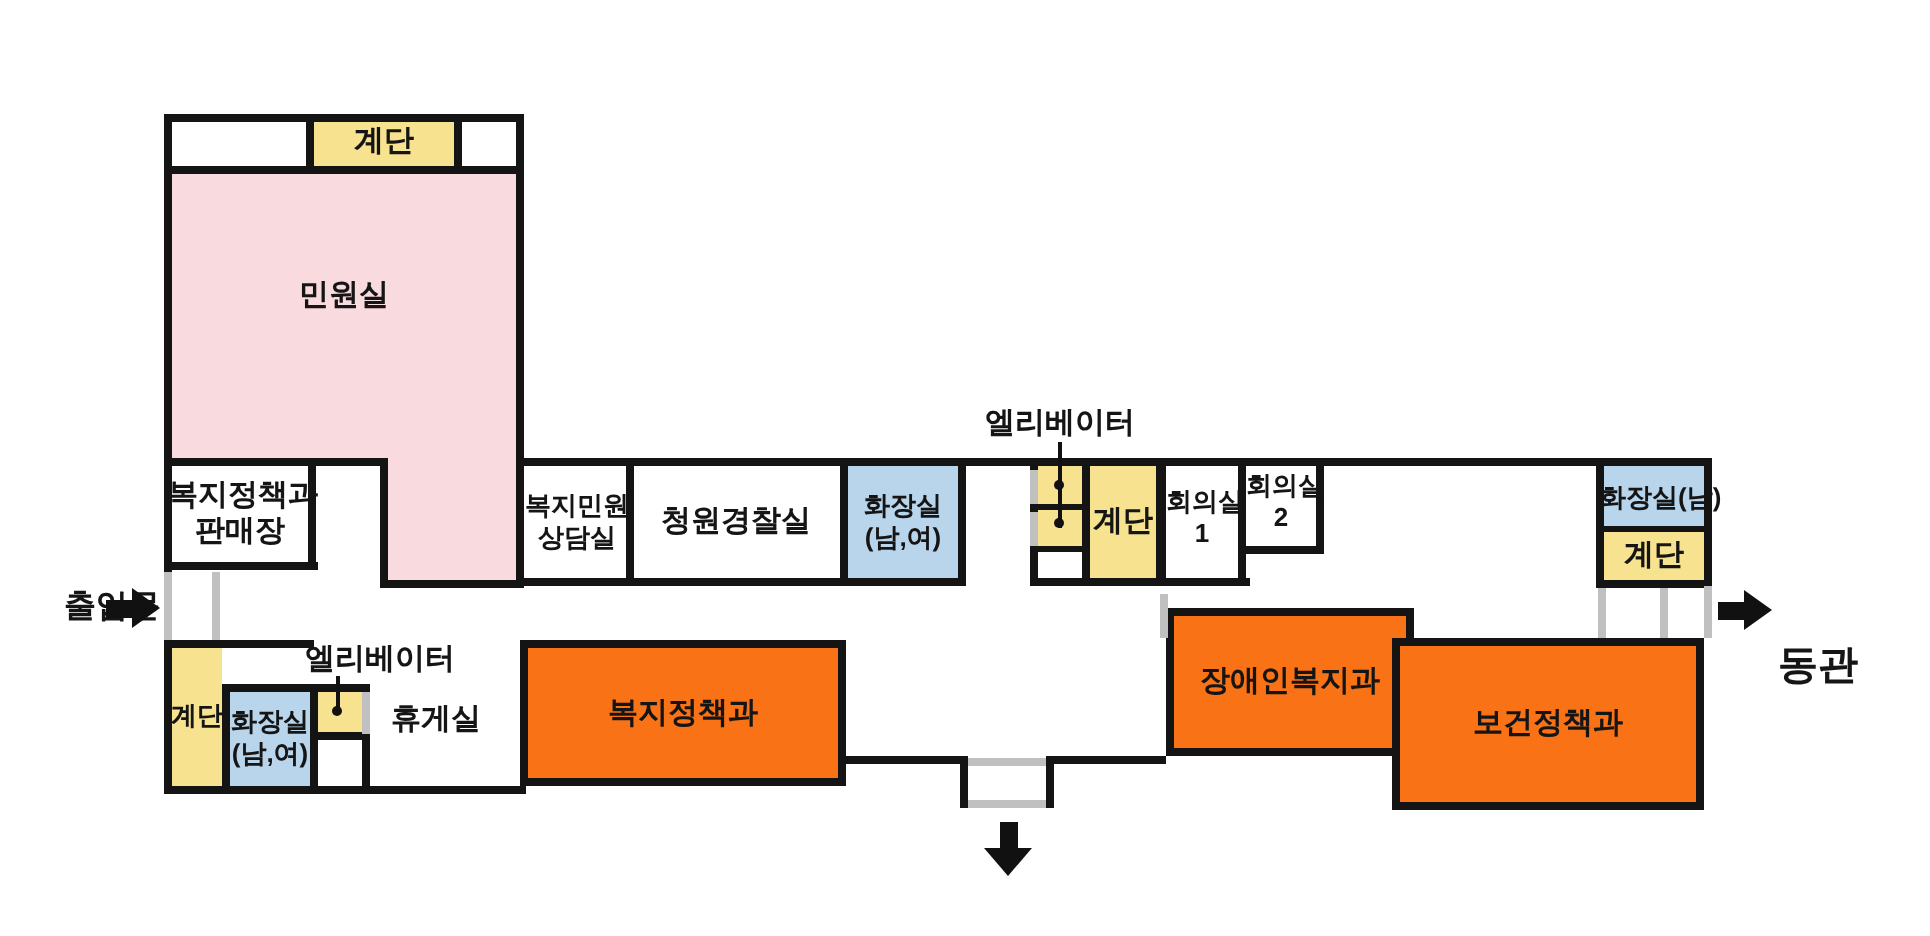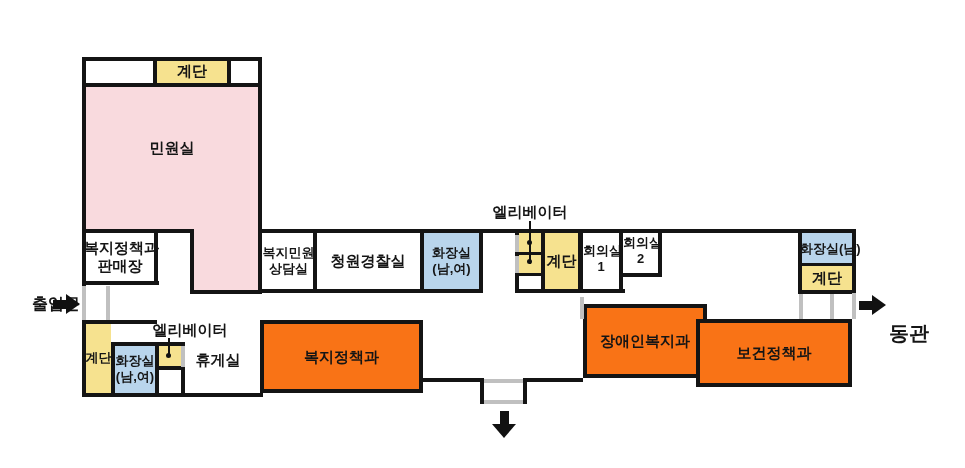--- a/index.html
+++ b/index.html
@@ -147,21 +147,21 @@
   <div class="aline" style="left:168px;top:338px;width:2px;height:18px;"></div>
   <div class="dot" style="left:166px;top:353px;"></div>
   <div class="lbl" style="left:193px;top:351px;width:50px;">휴게실</div>
 
   <div class="room" style="left:260px;top:320px;width:163px;height:73px;">
     <span class="lbl">복지정책과</span>
   </div>
   <div class="room" style="left:583px;top:304px;width:124px;height:74px;">
     <span class="lbl">장애인복지과</span>
   </div>
-  <div class="room" style="left:696px;top:319px;width:156px;height:68px;">
+  <div class="room" style="left:696px;top:319px;width:156px;height:86px;">
     <span class="lbl">보건정책과</span>
   </div>
 
   <div class="wall" style="left:423px;top:378px;width:61px;height:4px;"></div>
   <div class="wall" style="left:523px;top:378px;width:60px;height:4px;"></div>
   <div class="wall" style="left:480px;top:378px;width:4px;height:26px;"></div>
   <div class="wall" style="left:523px;top:378px;width:4px;height:26px;"></div>
   <div class="door" style="left:484px;top:379px;width:39px;height:4px;"></div>
   <div class="door" style="left:484px;top:400px;width:39px;height:4px;"></div>
 

